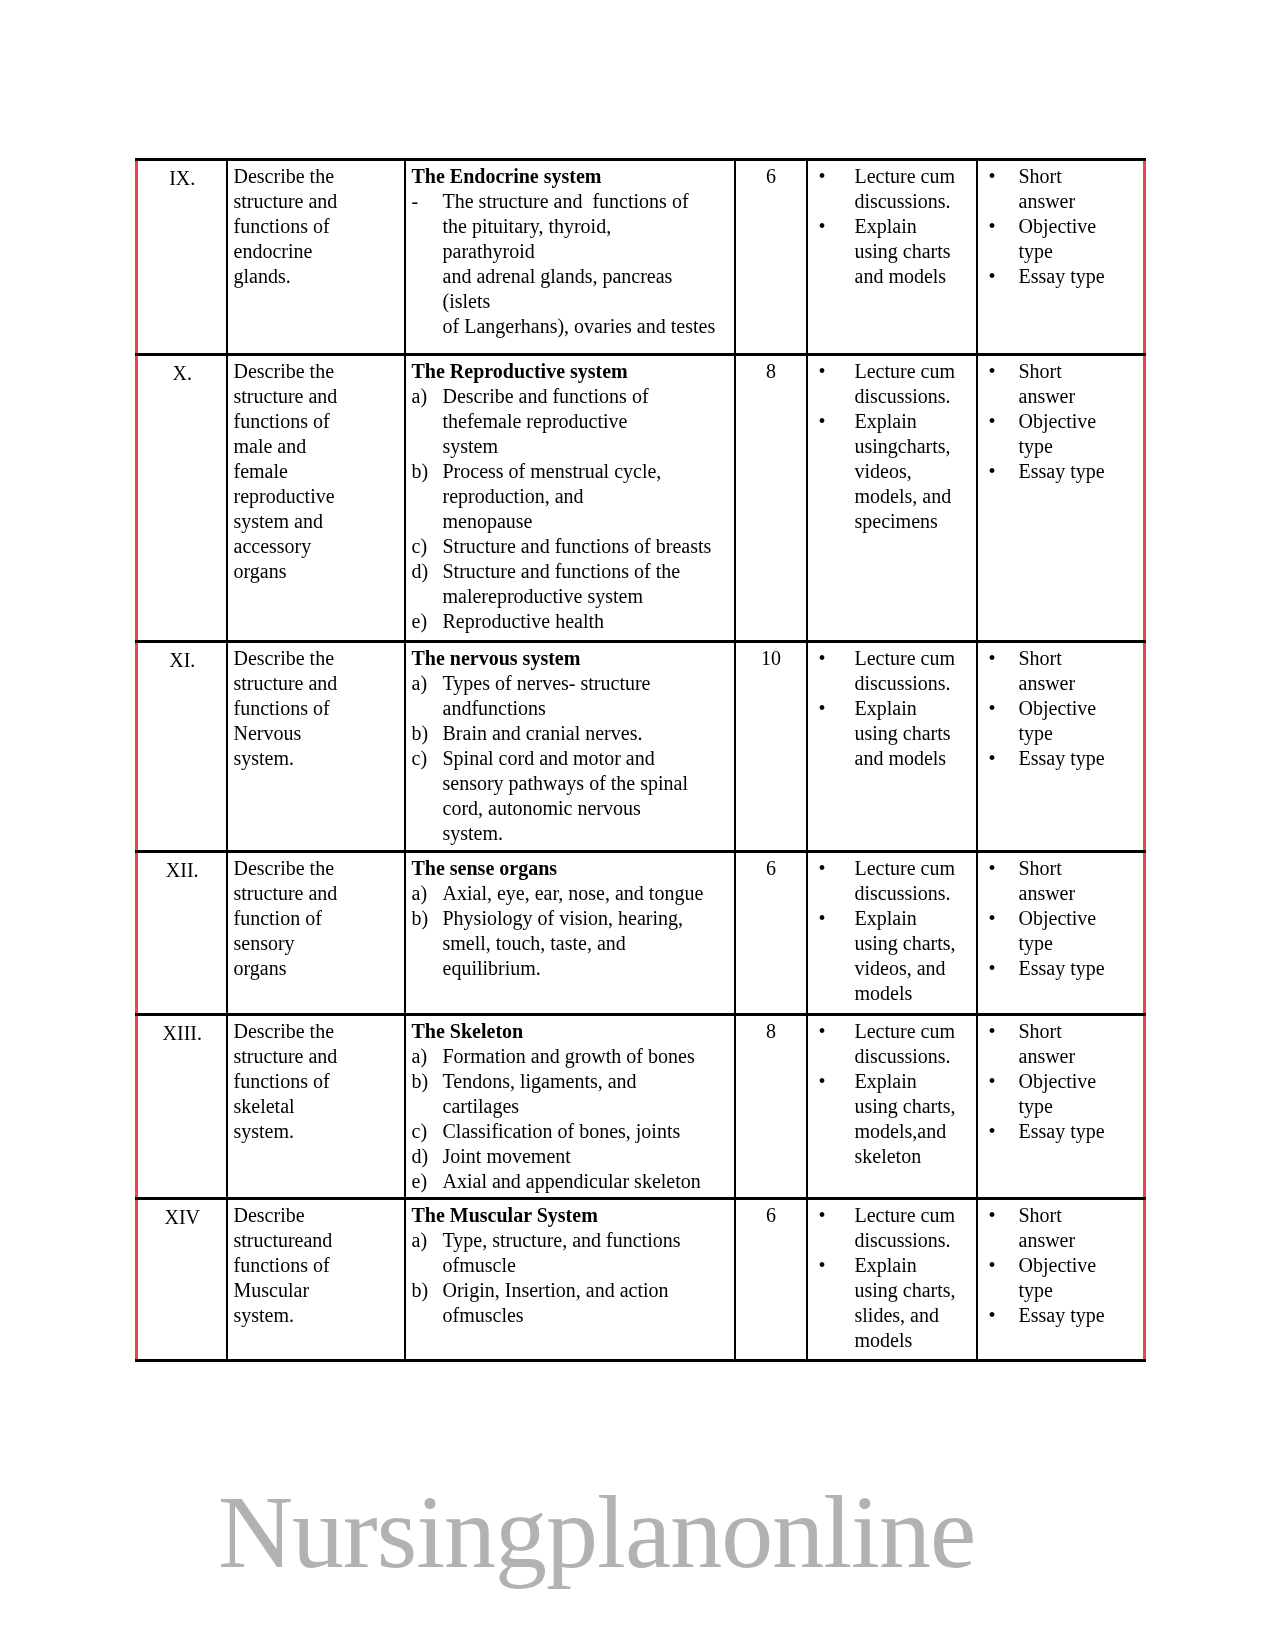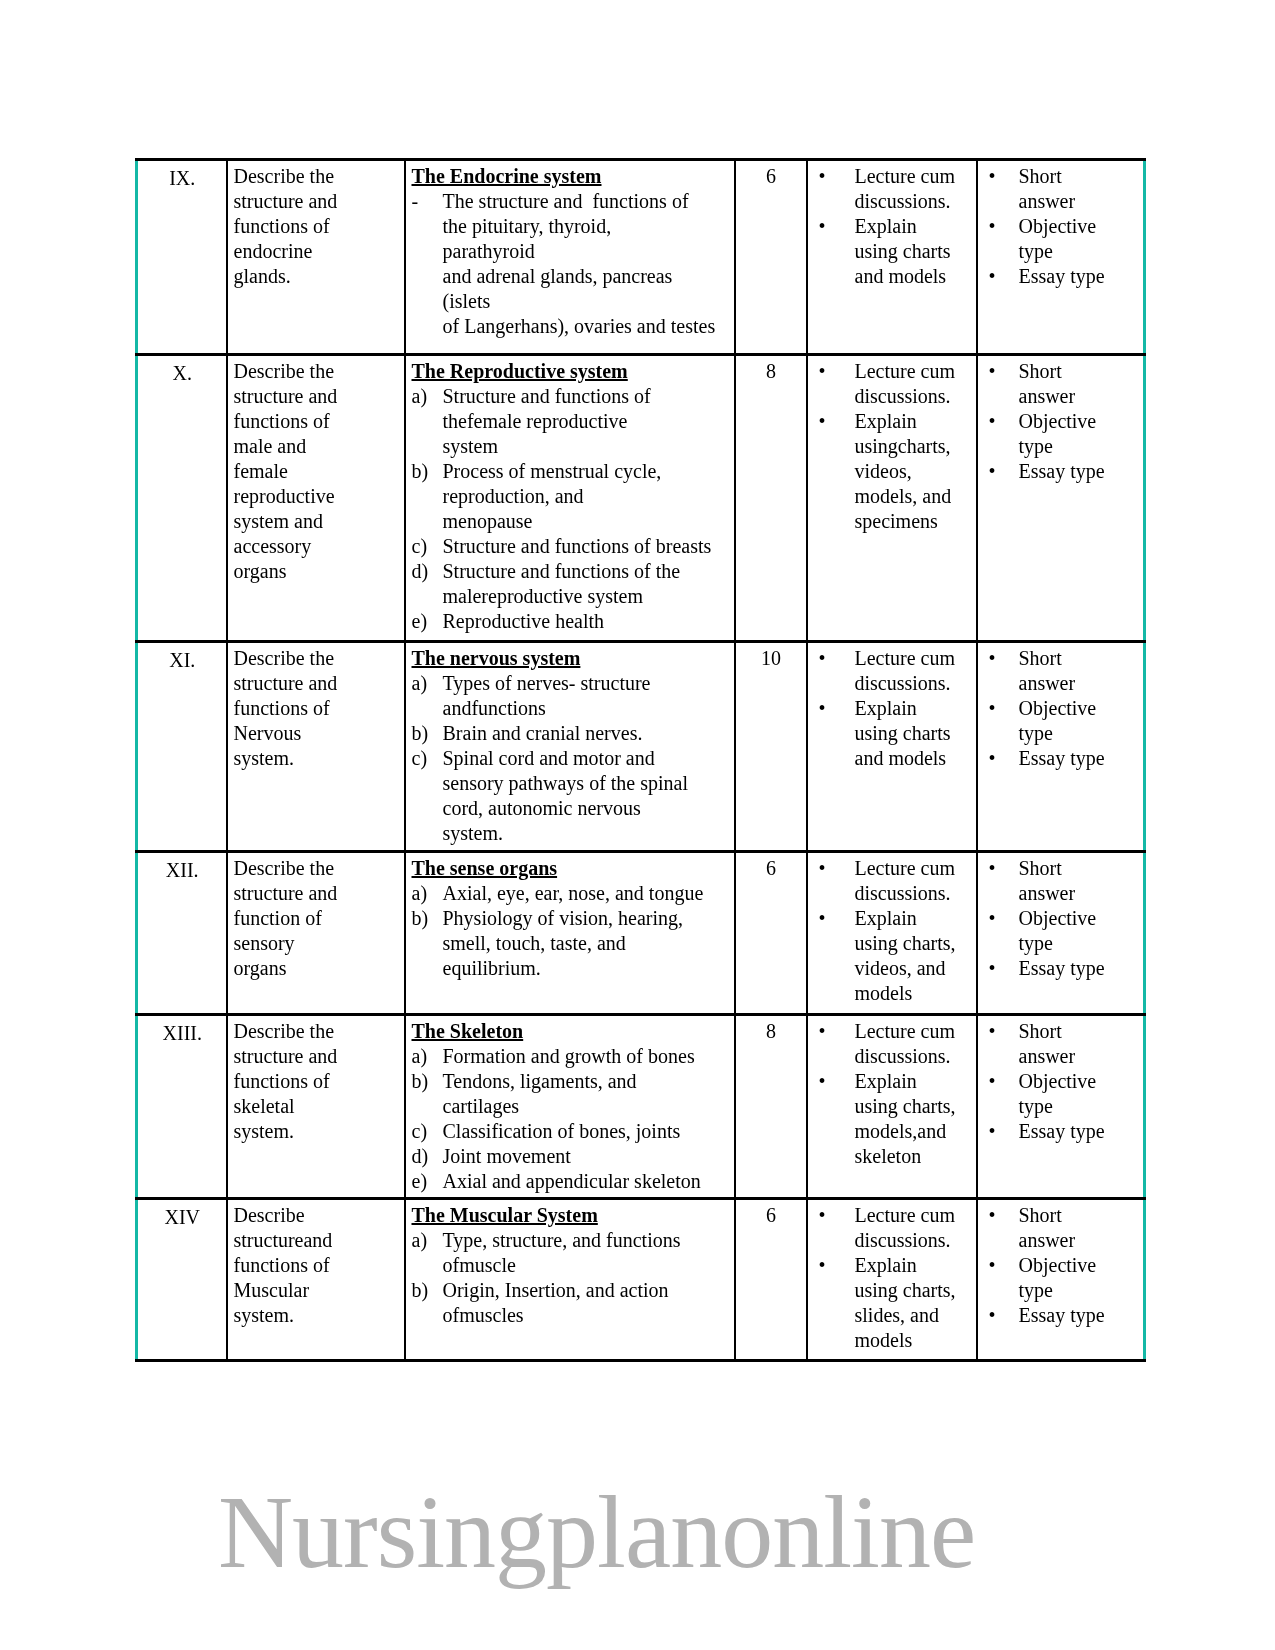--- a/index.html
+++ b/index.html
@@ -9,41 +9,41 @@
     font-family:"Liberation Serif","DejaVu Serif",serif;
     color:#000;
     position:relative;
     overflow:hidden;
   }
   table.syllabus {
     position:absolute; left:135px; top:158px;
     width:1008px;
     border-collapse:collapse;
     table-layout:fixed;
-    border:3px solid #14b8a6;
+    border:3px solid #ef4444;
   }
   td {
     border:2px solid #000;
     border-top-width:3px;
     border-bottom-width:3px;
     vertical-align:top;
     padding:3px 5px 0 6px;
     font-size:20px;
     line-height:25px;
     overflow:visible;
   }
   tr.r0 { height:195px; }
   tr.r1 { height:287px; }
   tr.r2 { height:210px;margin-left:8px; }
   tr.r3 { height:163px; }
   tr.r4 { height:184px; }
   tr.r5 { height:162px; }
   .pre { white-space:pre; }
   .c-unit { text-align:center; padding-top:5px; }
-  .ct { font-weight:bold; white-space:pre;text-decoration:underline; }
+  .ct { font-weight:bold; white-space:pre; }
   .ci { display:flex; align-items:flex-start; }
   .cm { flex:0 0 31px; width:31px; }
   .c-hours { text-align:center; }
   .bi { display:flex; align-items:flex-start; padding-left:5px; }
   .bullet { flex:0 0 36px; width:36px; }
   .bullet::before { content:"\2022"; }
   .c-assess .bullet { flex:0 0 30px; width:30px; }
   .watermark {
     position:absolute;
     left:218px; top:1472px;
@@ -126,21 +126,21 @@
 male and
 female
 reproductive
 system and
 accessory
 organs</span></td>
       <td class="c-content">
         <div class="ct">The Reproductive system</div>
         <div class="ci">
             <span class="cm">a)</span>
-            <span class="pre">Structure and functions of
+            <span class="pre">Describe and functions of
 thefemale reproductive
 system</span>
           </div>
         <div class="ci">
             <span class="cm">b)</span>
             <span class="pre">Process of menstrual cycle,
 reproduction, and
 menopause</span>
           </div>
         <div class="ci">

